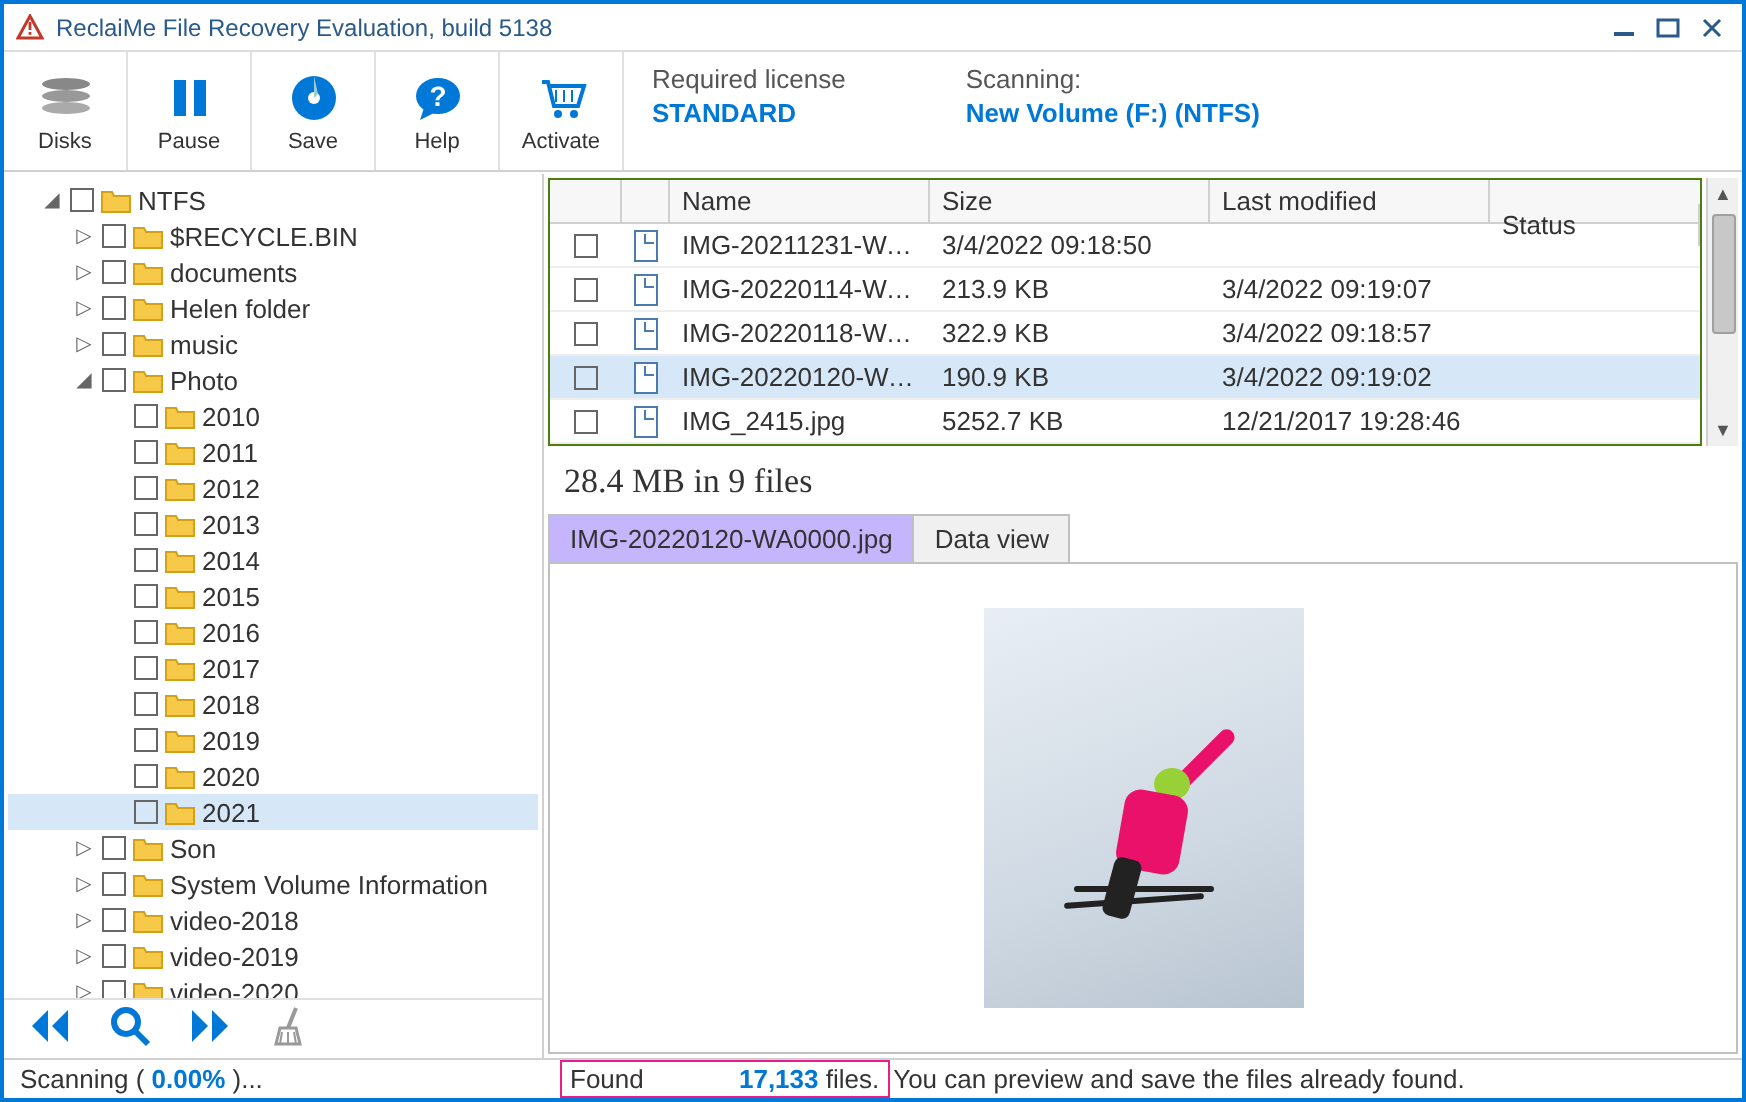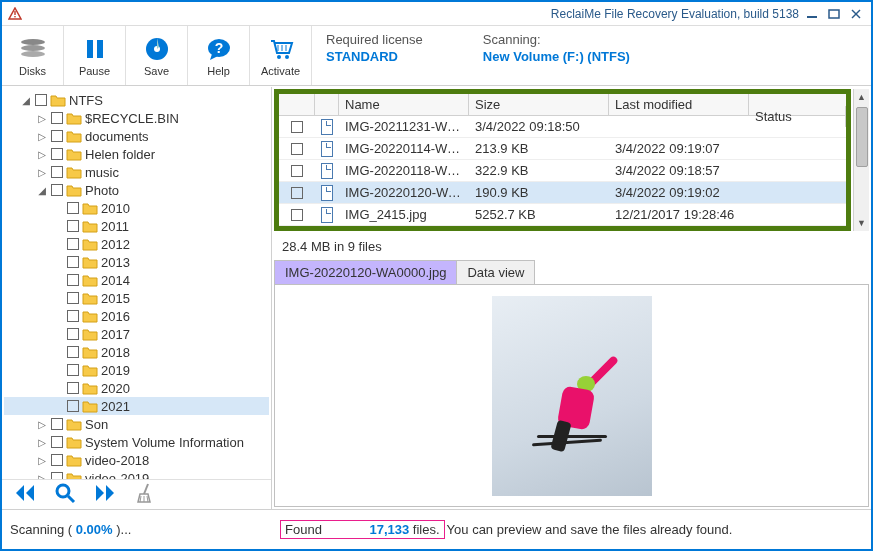--- a/index.html
+++ b/index.html
@@ -1,19 +1,19 @@
 <!DOCTYPE html>
 <html><head>
 <meta charset="utf-8">
 <style>
 * { box-sizing: border-box; margin: 0; padding: 0; font-family: "Segoe UI", Arial, sans-serif; }
 body { background: #fff; width: 873px; height: 551px; border: 2px solid #0078d7; display: flex; flex-direction: column; font-size: 13px; color: #333; }
 
 
-.titlebar { height: 24px; background: #fff; display: flex; align-items: center; padding: 0 6px; border-bottom: 1px solid #ddd; text-align: right; }
+.titlebar { height: 24px; background: #fff; display: flex; align-items: center; padding: 0 6px; border-bottom: 1px solid #ddd; }
 .titlebar .logo { width: 14px; height: 14px; margin-right: 6px; }
 .titlebar .title { font-size: 12px; color: #2a5a8a; flex: 1; }
 .titlebar .winbtn { width: 18px; height: 14px; margin-left: 4px; display: flex; align-items: center; justify-content: center; cursor: pointer; }
 
 
 .toolbar { height: 60px; display: flex; align-items: stretch; border-bottom: 1px solid #d0d0d0; }
 .tbtn { width: 62px; display: flex; flex-direction: column; align-items: center; justify-content: center; gap: 2px; border-right: 1px solid #e0e0e0; cursor: pointer; }
 .tbtn .ticon { width: 28px; height: 28px; display: flex; align-items: center; justify-content: center; }
 .tbtn .tlabel { font-size: 11px; color: #333; }
 .tinfo { flex: 1; display: flex; padding: 6px 14px; gap: 60px; }
@@ -27,52 +27,52 @@
 .tree { flex: 1; overflow: auto; padding: 4px 2px; font-size: 13px; }
 .tree-row { display: flex; align-items: center; height: 18px; white-space: nowrap; }
 .exp { width: 12px; text-align: center; color: #666; font-size: 10px; cursor: pointer; user-select: none; }
 .chk { width: 12px; height: 12px; border: 1px solid #666; margin: 0 3px; cursor: pointer; }
 .fld { width: 16px; height: 14px; margin-right: 3px; }
 .tree-row.sel { background: #d6e7f7; }
 .tree-nav { height: 30px; display: flex; align-items: center; gap: 18px; padding: 0 12px; border-top: 1px solid #e0e0e0; }
 .navbtn { cursor: pointer; color: #0078d7; }
 
 .right-pane { flex: 1; display: flex; flex-direction: column; min-width: 0; }
-.flist { border: 5px solid #4d7c0f; margin: 2px; }
+.flist { border: 1px solid #4d7c0f; margin: 2px; }
 .fhead { display: flex; background: #f7f7f7; border-bottom: 1px solid #d0d0d0; height: 22px; align-items: center; font-size: 13px; }
 .fhead .c { border-right: 1px solid #d0d0d0; padding: 0 6px; height: 100%; display: flex; align-items: center; }
 .frow { display: flex; height: 22px; align-items: center; border-bottom: 1px solid #eee; }
 .frow .c { padding: 0 6px; overflow: hidden; text-overflow: ellipsis; white-space: nowrap; }
 .frow.sel { background: #d6e7f7; }
 .c-chk { width: 36px; display: flex; justify-content: center; }
 .c-ico { width: 24px; display: flex; justify-content: center; }
 .c-name { width: 130px; }
 .c-size { width: 140px; }
 .c-mod { width: 140px; }
 .c-stat { flex: 1; margin-top: 24px; }
 .fileicon { width: 14px; height: 16px; border: 1px solid #4a7ab0; background: #fff; position: relative; }
 .fileicon::after { content: ""; position: absolute; top: 1px; right: 1px; width: 4px; height: 4px; border-left: 1px solid #4a7ab0; border-bottom: 1px solid #4a7ab0; }
 
-.fsummary { padding: 6px 10px; font-size: 13px; }
+.fsummary { padding: 6px 10px; font-size: 17px; font-family: Liberation Serif, serif; }
 
 .preview-tabs { display: flex; border-bottom: 1px solid #c0c0c0; margin: 0 2px; }
 .ptab { padding: 4px 10px; border: 1px solid #c0c0c0; border-bottom: none; background: #c4b5fd; font-size: 13px; margin-right: -1px; cursor: pointer; }
 .ptab.inactive { background: #f0f0f0; }
 .preview-body { flex: 1; border: 1px solid #c0c0c0; border-top: none; margin: 0 2px 2px 2px; background: #fff; display: flex; align-items: center; justify-content: center; overflow: hidden; }
 .preview-img { width: 160px; height: 200px; background: linear-gradient(160deg, #e8eef4 0%, #cfd9e3 60%, #b8c4d0 100%); position: relative; overflow: hidden; }
 .skier { position: absolute; left: 40px; top: 70px; width: 90px; height: 90px; }
 .ski { position: absolute; width: 70px; height: 3px; background: #222; bottom: 18px; left: 5px; border-radius: 2px; }
 .ski2 { bottom: 12px; left: 0; transform: rotate(-4deg); }
 .body { position: absolute; width: 32px; height: 40px; background: #e9116a; left: 28px; top: 22px; border-radius: 8px; transform: rotate(10deg); }
 .arm { position: absolute; width: 40px; height: 8px; background: #e9116a; left: 50px; top: 2px; border-radius: 4px; transform: rotate(-45deg); }
 .helmet { position: absolute; width: 18px; height: 16px; background: #97d137; border-radius: 50%; left: 45px; top: 10px; }
 .legs { position: absolute; width: 14px; height: 30px; background: #222; left: 22px; top: 55px; border-radius: 4px; transform: rotate(15deg); }
 
 
-.status { height: 40px; border-top: 1px solid #d0d0d0; display: flex; align-items: center; font-size: 13px; padding: 0 8px; }
+.status { height: 20px; border-top: 1px solid #d0d0d0; display: flex; align-items: center; font-size: 13px; padding: 0 8px; }
 .status .left { width: 270px; }
 .status .left .pct { color: #0078d7; font-weight: 600; }
 .status .found-box { border: 1px solid #e91e8c; padding: 1px 4px; }
 .status .found-box .cnt { color: #0078d7; font-weight: 600; margin-left: 44px; }
 
 .scrollbar-v { width: 16px; background: #f0f0f0; border-left: 1px solid #d0d0d0; display: flex; flex-direction: column; align-items: center; }
 .sb-arrow { height: 16px; font-size: 9px; color: #555; display: flex; align-items: center; justify-content: center; }
 .sb-thumb { width: 12px; background: #c8c8c8; border: 1px solid #a0a0a0; border-radius: 2px; }
 </style>
 </head>

